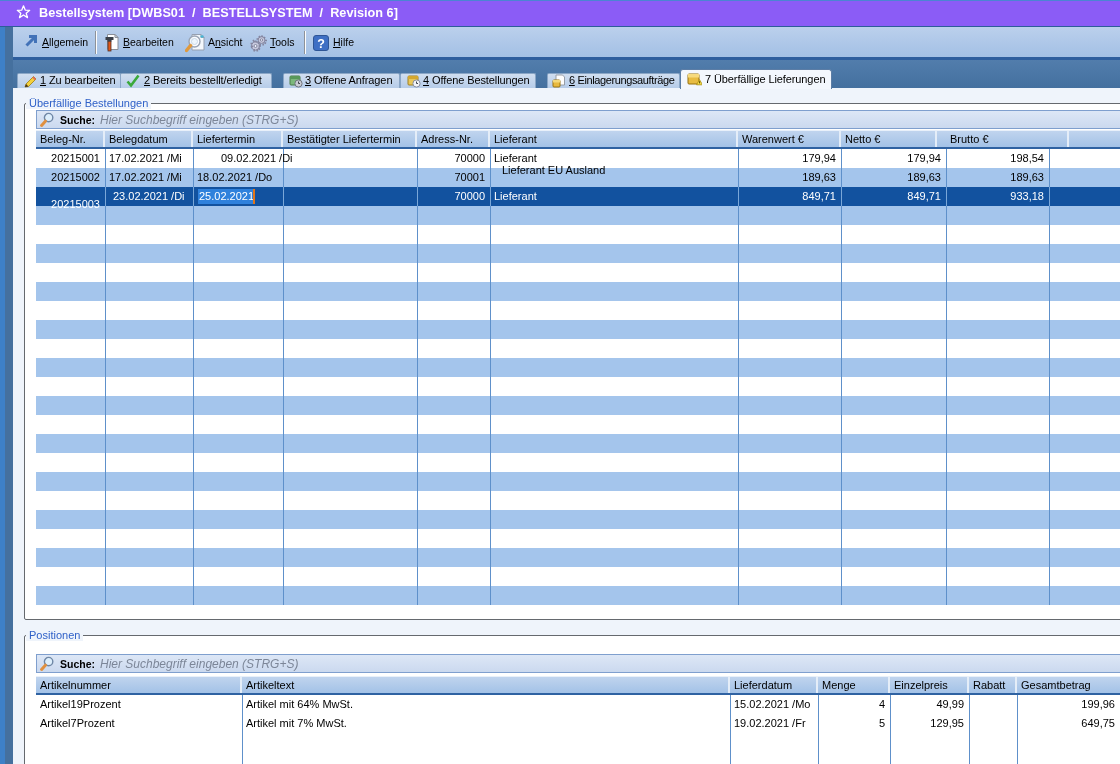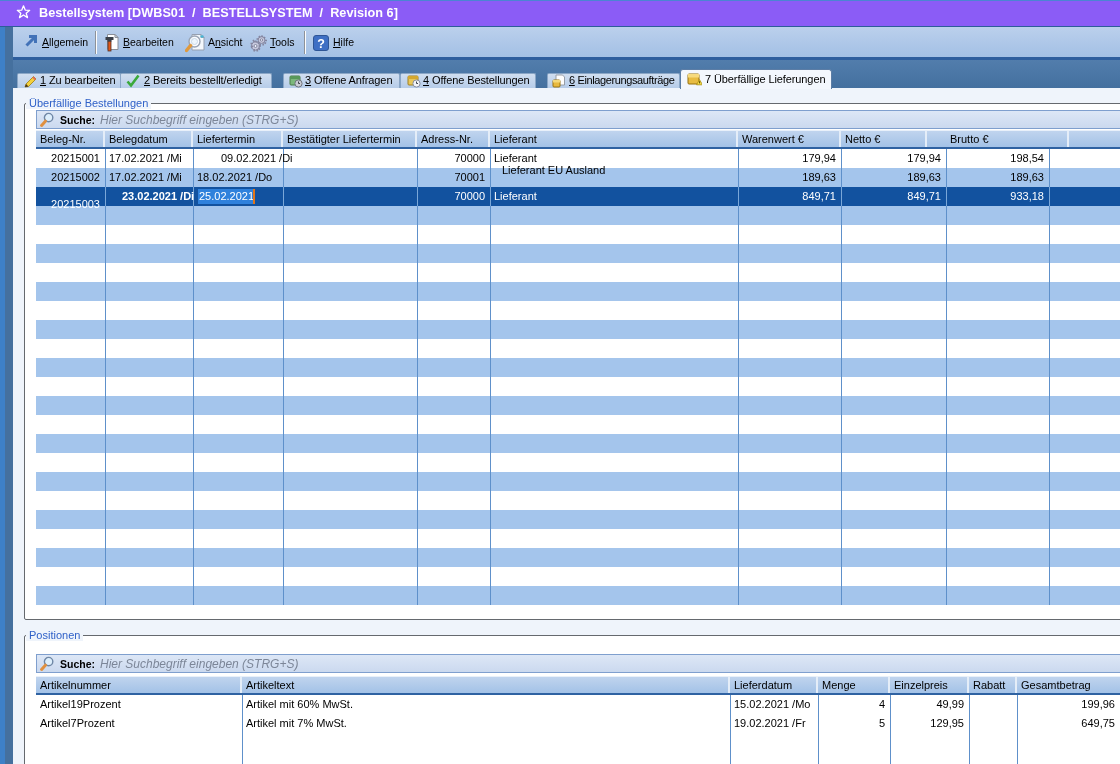--- a/index.html
+++ b/index.html
@@ -137,21 +137,21 @@
 <span class="slab" style="left:60px;top:110px">Suche:</span>
 <span class="shint" style="left:100px;top:110px">Hier Suchbegriff eingeben (STRG+S)</span>
 <div class="thead" style="top:130px"></div>
 <span class="hc" style="left:36px;top:131px;width:69px">Beleg-Nr.</span>
 <span class="hc" style="left:105px;top:131px;width:88px">Belegdatum</span>
 <span class="hc" style="left:193px;top:131px;width:90px">Liefertermin</span>
 <span class="hc" style="left:283px;top:131px;width:134px">Bestätigter Liefertermin</span>
 <span class="hc" style="left:417px;top:131px;width:73px">Adress-Nr.</span>
 <span class="hc" style="left:490px;top:131px;width:248px">Lieferant</span>
 <span class="hc" style="left:738px;top:131px;width:103px">Warenwert €</span>
-<span class="hc" style="left:841px;top:131px;width:86px">Netto €</span>
+<span class="hc" style="left:841px;top:131px;width:96px">Netto €</span>
 <span class="hc" style="left:946px;top:131px;width:123px">Brutto €</span>
 <span class="hc" style="left:1049px;top:131px;width:75px"></span>
 <div id="rows1"></div>
 <div id="selrow"></div>
 <div class="vl" style="left:105px;top:149px;height:456px"></div>
 <div class="vl" style="left:193px;top:149px;height:456px"></div>
 <div class="vl" style="left:283px;top:149px;height:456px"></div>
 <div class="vl" style="left:417px;top:149px;height:456px"></div>
 <div class="vl" style="left:490px;top:149px;height:456px"></div>
 <div class="vl" style="left:738px;top:149px;height:456px"></div>
@@ -177,21 +177,21 @@
 <span class="c" style="left:946px;top:149px;width:103px;text-align:right;padding-right:5px;">198,54</span>
 <span class="c" style="left:36px;top:168px;width:69px;text-align:right;padding-right:5px;">20215002</span>
 <span class="c" style="left:105px;top:168px;width:88px;padding-left:4px;">17.02.2021 /Mi</span>
 <span class="c" style="left:193px;top:168px;width:90px;padding-left:4px;">18.02.2021 /Do</span>
 <span class="c" style="left:417px;top:168px;width:73px;text-align:right;padding-right:5px;">70001</span>
 <span class="c" style="left:490px;top:161px;width:248px;padding-left:12px;">Lieferant EU Ausland</span>
 <span class="c" style="left:738px;top:168px;width:103px;text-align:right;padding-right:5px;">189,63</span>
 <span class="c" style="left:841px;top:168px;width:105px;text-align:right;padding-right:5px;">189,63</span>
 <span class="c" style="left:946px;top:168px;width:103px;text-align:right;padding-right:5px;">189,63</span>
 <span class="c" style="left:36px;top:187px;width:69px;text-align:right;padding-right:5px;color:#fff;margin-top:8px;">20215003</span>
-<span class="c" style="left:105px;top:187px;width:88px;padding-left:17px;color:#fff;font-weight:bold;">23.02.2021 /Di</span>
+<span class="c" style="left:105px;top:187px;width:88px;padding-left:8px;color:#fff;">23.02.2021 /Di</span>
 <span class="c" style="left:417px;top:187px;width:73px;text-align:right;padding-right:5px;color:#fff;">70000</span>
 <span class="c" style="left:490px;top:187px;width:248px;padding-left:4px;color:#fff;">Lieferant</span>
 <span class="c" style="left:738px;top:187px;width:103px;text-align:right;padding-right:5px;color:#fff;">849,71</span>
 <span class="c" style="left:841px;top:187px;width:105px;text-align:right;padding-right:5px;color:#fff;">849,71</span>
 <span class="c" style="left:946px;top:187px;width:103px;text-align:right;padding-right:5px;color:#fff;">933,18</span>
 <div id="editsel">25.02.2021</div>
 <div id="caret"></div>
 <div class="grp" style="left:24px;top:635px;width:1100px;height:139px"></div>
 <span class="glab" style="left:26px;top:629px">Positionen</span>
 <div class="sbar" style="top:654px"></div>
@@ -209,21 +209,21 @@
 <span class="hc" style="left:890px;top:677px;width:79px">Einzelpreis</span>
 <span class="hc" style="left:969px;top:677px;width:48px">Rabatt</span>
 <span class="hc" style="left:1017px;top:677px;width:107px">Gesamtbetrag</span>
 <div class="vl" style="left:242px;top:695px;height:69px"></div>
 <div class="vl" style="left:730px;top:695px;height:69px"></div>
 <div class="vl" style="left:818px;top:695px;height:69px"></div>
 <div class="vl" style="left:890px;top:695px;height:69px"></div>
 <div class="vl" style="left:969px;top:695px;height:69px"></div>
 <div class="vl" style="left:1017px;top:695px;height:69px"></div>
 <span class="c" style="left:36px;top:695px;width:206px;padding-left:4px;">Artikel19Prozent</span>
-<span class="c" style="left:242px;top:695px;width:488px;padding-left:4px;">Artikel mit 60% MwSt.</span>
+<span class="c" style="left:242px;top:695px;width:488px;padding-left:4px;">Artikel mit 64% MwSt.</span>
 <span class="c" style="left:730px;top:695px;width:88px;padding-left:4px;">15.02.2021 /Mo</span>
 <span class="c" style="left:818px;top:695px;width:72px;text-align:right;padding-right:5px;">4</span>
 <span class="c" style="left:890px;top:695px;width:79px;text-align:right;padding-right:5px;">49,99</span>
 <span class="c" style="left:1017px;top:695px;width:103px;text-align:right;padding-right:5px;">199,96</span>
 <span class="c" style="left:36px;top:714px;width:206px;padding-left:4px;">Artikel7Prozent</span>
 <span class="c" style="left:242px;top:714px;width:488px;padding-left:4px;">Artikel mit 7% MwSt.</span>
 <span class="c" style="left:730px;top:714px;width:88px;padding-left:4px;">19.02.2021 /Fr</span>
 <span class="c" style="left:818px;top:714px;width:72px;text-align:right;padding-right:5px;">5</span>
 <span class="c" style="left:890px;top:714px;width:79px;text-align:right;padding-right:5px;">129,95</span>
 <span class="c" style="left:1017px;top:714px;width:103px;text-align:right;padding-right:5px;">649,75</span>

